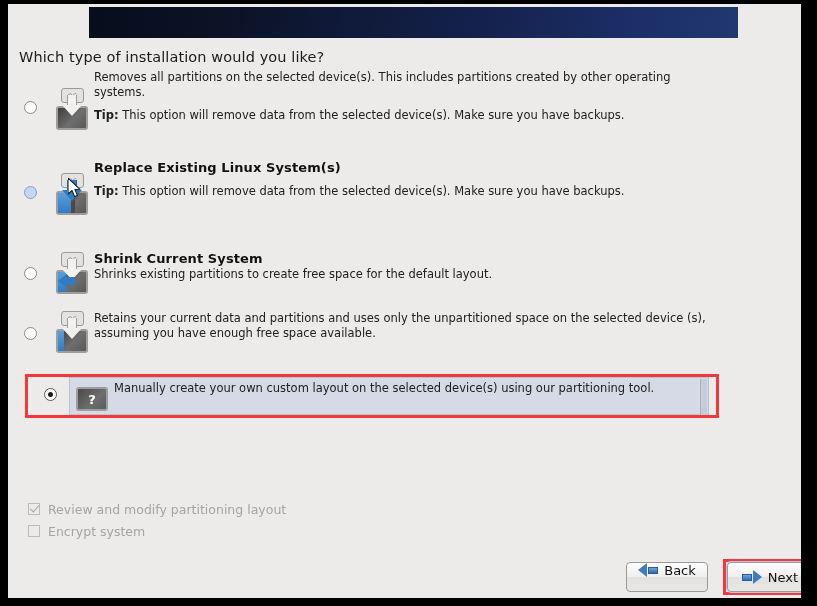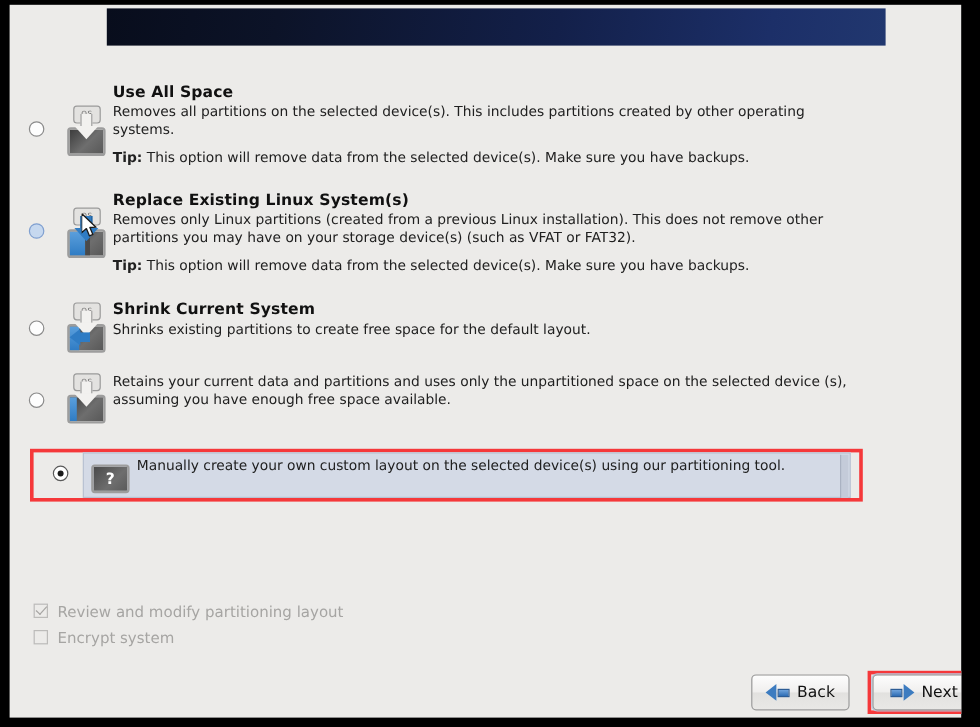--- a/index.html
+++ b/index.html
@@ -281,21 +281,21 @@
     transform: rotate(42deg);
   }
   
   #btn-back {
     position: absolute;
     left: 618px; top: 558px;
     width: 82px; height: 30px;
     border: 1px solid #9a9a9a;
     border-radius: 4px;
     background: linear-gradient(180deg, #fdfdfd 0%, #f0efee 48%, #e2e1df 52%, #e9e8e6 100%);
-    display: flex; align-items: center; justify-content: center;
+    display: flex; justify-content: center;
     font-size: 13px; color: #111;
   }
   #btn-next-wrap {
     position: absolute;
     left: 715px; top: 555px;
     width: 96px; height: 36px;
     border: 3px solid #f5383a;
     background: #ecebe9;
   }
   #btn-next {
@@ -336,39 +336,39 @@
   }
 </style>
 </head>
 <body>
 
 <div id="screen">
   <div id="app">
 
     <div id="banner"></div>
 
+    <div id="question">Which type of installation would you like?</div>
 
     <div id="options">
 
       <div class="option" style="height:90px;">
         <div class="radio-cell" style="padding-top:31px;">
           <span class="radio"></span>
         </div>
         <div class="icon-cell" style="padding-top:18px;">
           <div class="disk" style="top:18px;">
             <div class="ostab">OS</div>
             <div class="drive"></div>
             <div class="arrow-down">
               <div class="stem"></div>
                 <div class="head"></div>
             </div>
           </div>
         </div>
         <div class="text-cell">
-          <div class="opt-title">Use All Space</div>
           <div class="opt-desc">Removes all partitions on the selected device(s).  This includes partitions created by other operating systems.</div>
           <div class="opt-tip"><b>Tip:</b> <span>This option will remove data from the selected device(s).  Make sure you have backups.</span></div>
         </div>
       </div>
 
       <div class="option" style="height:89px;">
         <div class="radio-cell" style="padding-top:26px;">
           <span class="radio hover"></span>
         </div>
         <div class="icon-cell">
@@ -379,21 +379,20 @@
                 <div class="dark-gap"></div>
             </div>
             <div class="arrow-down blue">
               <div class="stem"></div>
                 <div class="head"></div>
             </div>
           </div>
         </div>
         <div class="text-cell">
           <div class="opt-title">Replace Existing Linux System(s)</div>
-          <div class="opt-desc">Removes only Linux partitions (created from a previous Linux installation).  This does not remove other partitions you may have on your storage device(s) (such as VFAT or FAT32).</div>
           <div class="opt-tip"><b>Tip:</b> <span>This option will remove data from the selected device(s).  Make sure you have backups.</span></div>
         </div>
       </div>
 
       <div class="option" style="height:60px;">
         <div class="radio-cell" style="padding-top:18px;">
           <span class="radio"></span>
         </div>
         <div class="icon-cell">
           <div class="disk" style="top:3px;">

